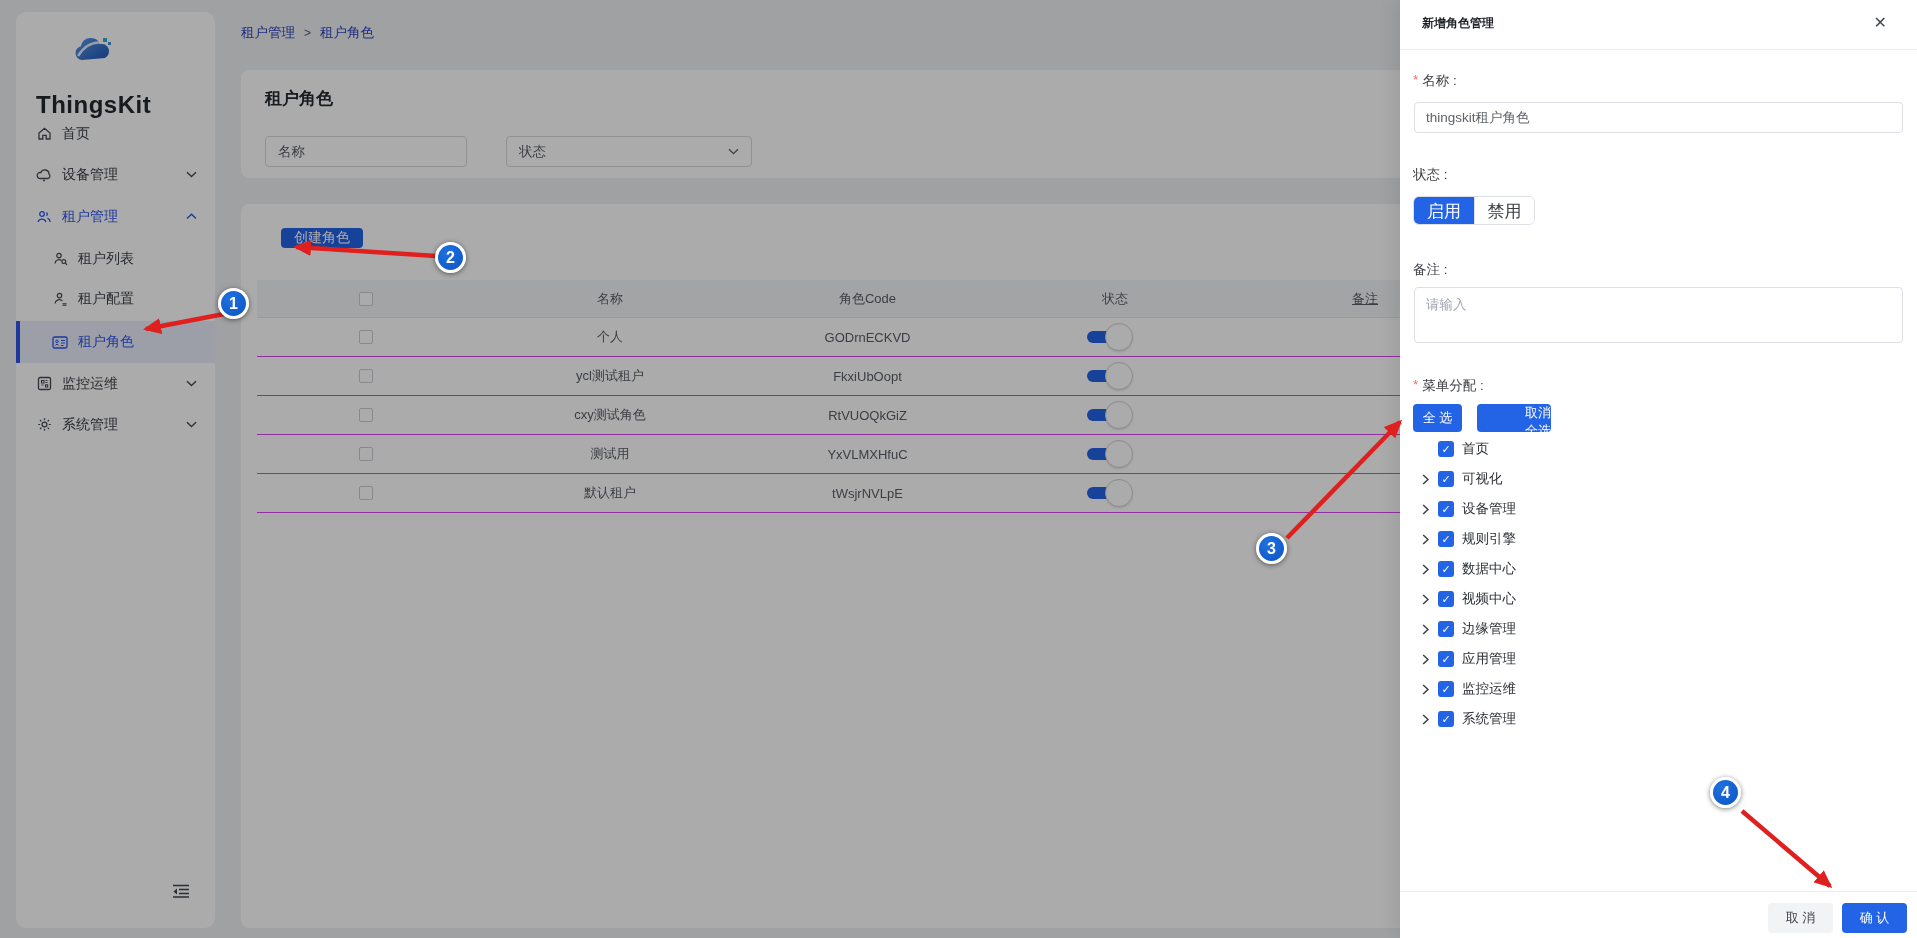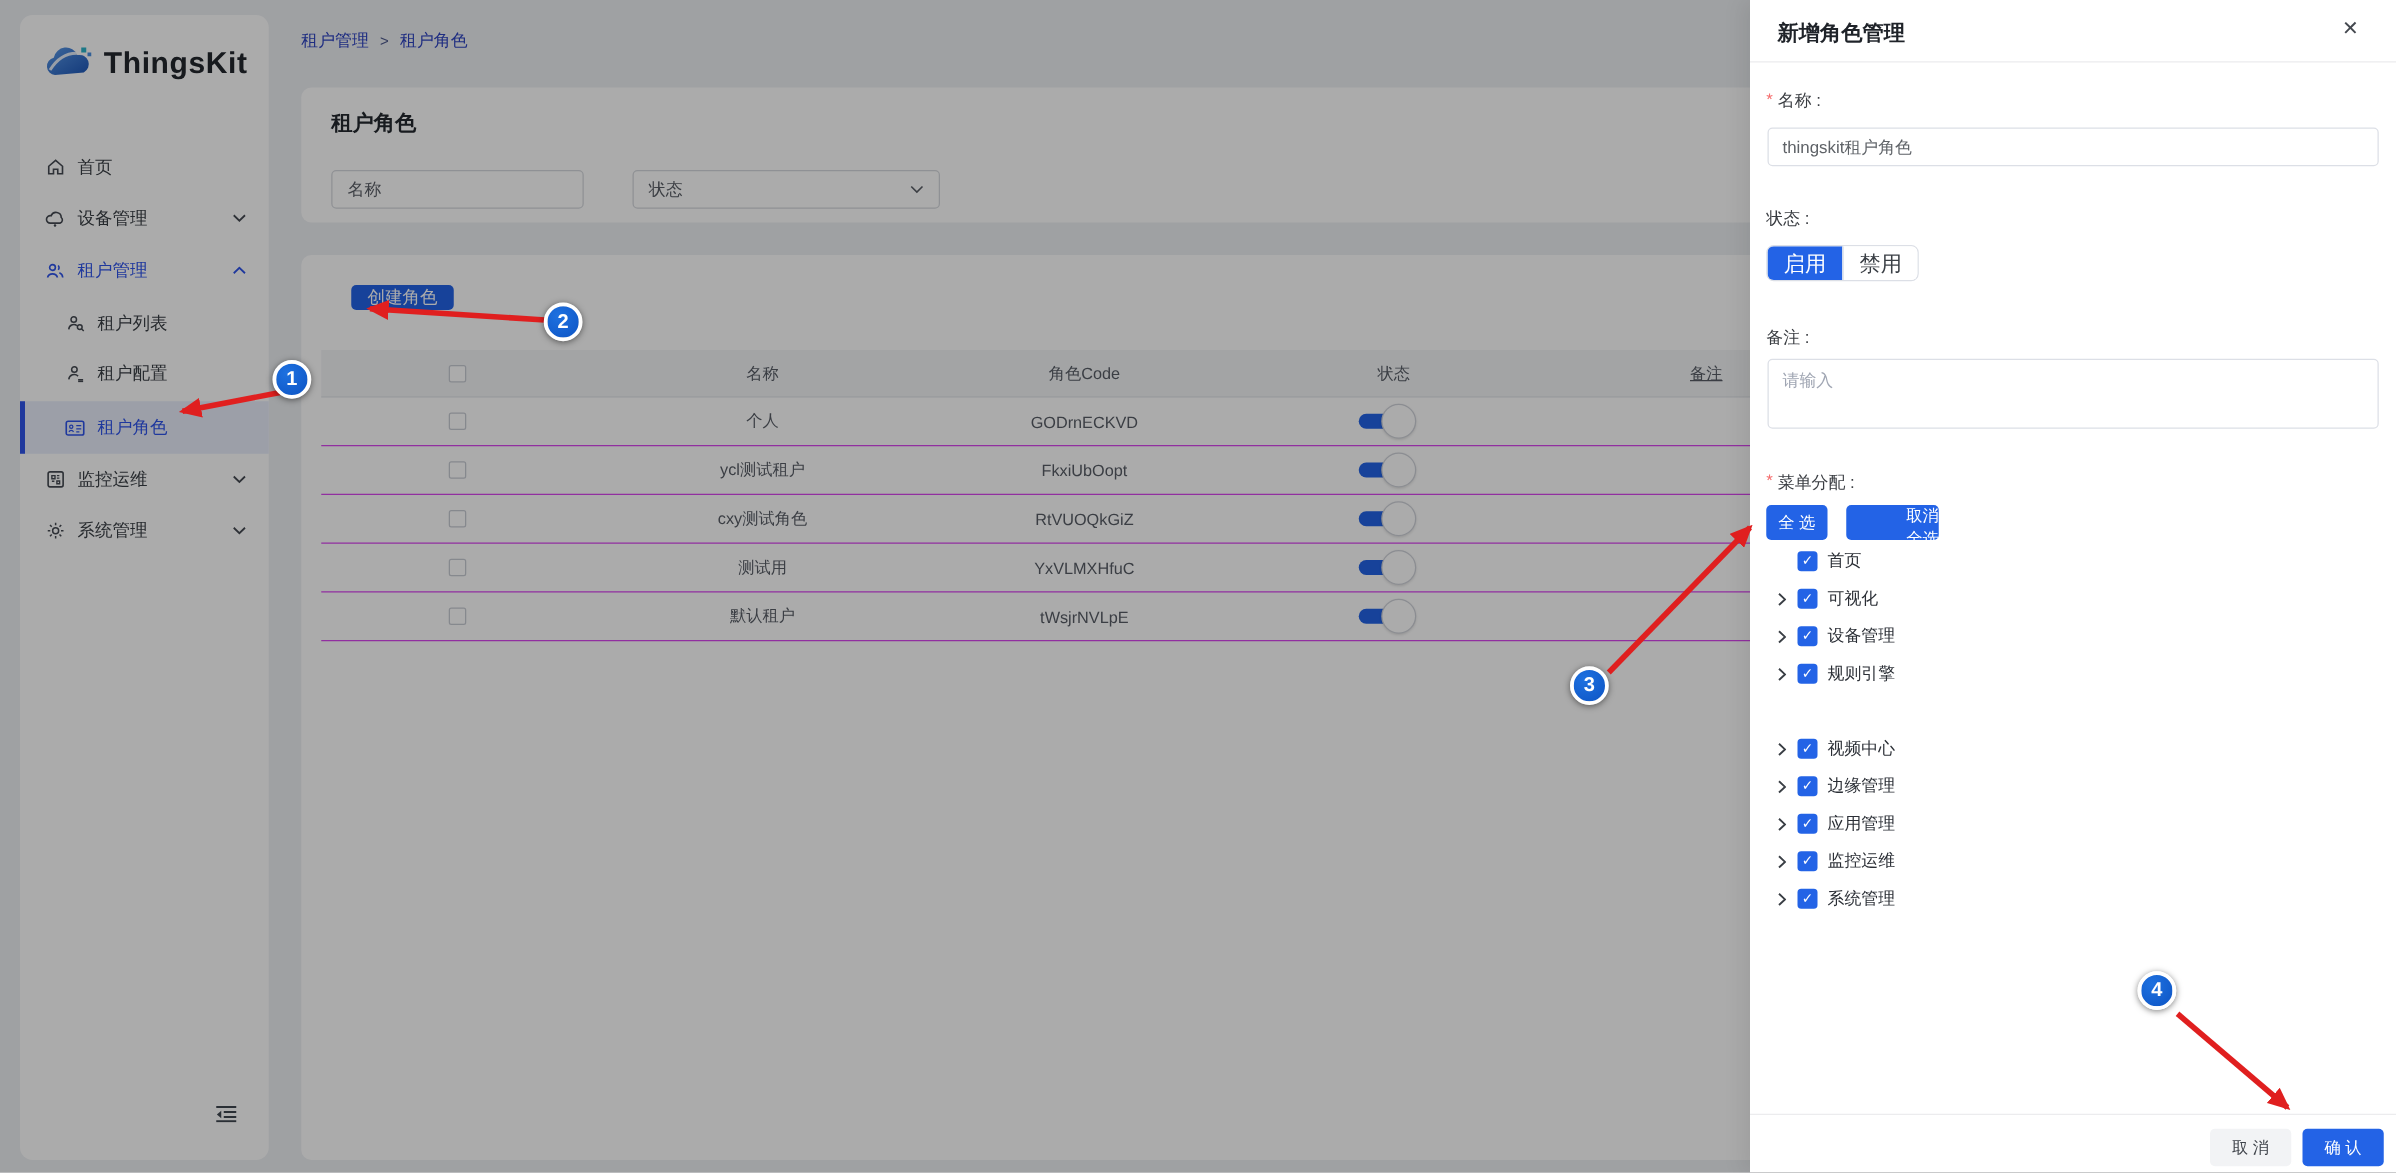--- a/index.html
+++ b/index.html
@@ -2,21 +2,21 @@
 <html><head>
 <meta charset="utf-8">
 <style>
   * { margin:0; padding:0; box-sizing:border-box; }
   html,body { width:1917px; height:938px; }
   body { font-family:"Liberation Sans", sans-serif; background:#eef0f4; position:relative; overflow:hidden; }
   #app { position:absolute; inset:0; }
 
   
   .sidebar { position:absolute; left:16px; top:12px; width:199px; height:916px; background:#fff; border-radius:10px; z-index:10; }
-  .logo { position:absolute; left:20px; top:24px; display:flex; align-items:center; gap:7px; }
+  .logo { position:absolute; left:20px; top:24px; display:flex; align-items:center; gap:25px;flex-direction:column; }
   .logo-text { font-size:24px; font-weight:bold; color:#23272e; letter-spacing:.5px; }
   .nav-item { position:absolute; left:0; width:199px; height:41px; display:flex; align-items:center; padding-left:20px; font-size:14px; color:#3a3f45; cursor:pointer; }
   .nav-item.sub { padding-left:36px; }
   .nav-item .ico { width:16px; height:16px; margin-right:10px; flex:0 0 16px; display:flex; align-items:center; justify-content:center; }
   .nav-item .chev { position:absolute; right:18px; }
   .nav-item.blue, .nav-item.blue .label { color:#2f54eb; }
   .nav-active-bg { position:absolute; left:0; top:309px; width:199px; height:42px; background:#e9eefb; }
   .nav-active-bar { position:absolute; left:0; top:309px; width:4px; height:42px; background:#2f54eb; }
   .collapse-btn { position:absolute; left:150px; top:864px; width:30px; height:30px; border-radius:6px; display:flex; align-items:center; justify-content:center; color:#3f4650; cursor:pointer; }
 
@@ -45,21 +45,21 @@
   .switch { position:relative; width:56px; height:28px; cursor:pointer; }
   .switch .track { position:absolute; left:0; top:8px; width:30px; height:12px; background:#2363e6; border-radius:6px; }
   .switch .knob { position:absolute; left:18px; top:0; width:28px; height:28px; border-radius:50%; background:#fff; border:1px solid #d0d3da; box-shadow:0 1px 2px rgba(0,0,0,.12); }
 
   
   .overlay { position:absolute; inset:0; background:rgba(0,0,0,.33); z-index:50; }
 
   
   .drawer { position:absolute; left:1400px; top:0; width:517px; height:938px; background:#fff; box-shadow:-6px 0 16px rgba(0,0,0,.08); z-index:60; }
   .drawer-header { position:absolute; left:0; top:0; width:100%; height:50px; border-bottom:1px solid #ececee; }
-  .drawer-title { position:absolute; left:22px; top:15px; font-size:17px; font-weight:bold; color:#1f2329; }
+  .drawer-title { position:absolute; left:22px; top:15px; font-size:12px; font-weight:bold; color:#1f2329; }
   .drawer-close { position:absolute; right:30px; top:13px; font-size:16px; color:#44484f; cursor:pointer; }
   .d-label { position:absolute; left:13px; font-size:13.5px; color:#3a3d42; display:flex; gap:4px; }
   .req { color:#f56c6c; }
   .d-input { position:absolute; left:14px; top:102px; width:489px; height:31px; border:1px solid #dcdfe6; border-radius:4px; font-size:13.5px; color:#5f6368; padding-left:11px; line-height:29px; background:#fff; }
   .seg-group { position:absolute; left:13px; top:196px; height:29px; display:flex; border-radius:6px; overflow:hidden; border:1px solid #dcdfe6; cursor:pointer; }
   .seg { width:60px; height:29px; display:flex; align-items:center; justify-content:center; font-size:17px; }
   .seg.on { background:#2363e6; color:#fff; }
   .seg.off { background:#fff; color:#3a3f45; border-left:1px solid #dcdfe6; }
   .d-textarea { position:absolute; left:14px; top:287px; width:489px; height:56px; border:1px solid #dcdfe6; border-radius:4px; font-size:13.5px; color:#a0a6b3; padding:8px 11px; background:#fff; }
   .menu-btn { position:absolute; top:404px; height:28px; font-size:13px; }
@@ -392,20 +392,29 @@
     </div>
     <div class="tree-row" style="top:524px">
       <span class="tree-arrow">
           <svg class="icon" width="7" height="11" viewBox="0 0 7 11">
             <path d="M1.2 1 L6 5.5 L1.2 10" fill="none" stroke="#3a3f45" stroke-width="1.5"></path>
           </svg>
         </span>
       <span class="tree-cb"></span>
       <span class="tree-label">规则引擎</span>
     </div>
+    <div class="tree-row" style="top:554px">
+      <span class="tree-arrow">
+          <svg class="icon" width="7" height="11" viewBox="0 0 7 11">
+            <path d="M1.2 1 L6 5.5 L1.2 10" fill="none" stroke="#3a3f45" stroke-width="1.5"></path>
+          </svg>
+        </span>
+      <span class="tree-cb"></span>
+      <span class="tree-label">数据中心</span>
+    </div>
     <div class="tree-row" style="top:584px">
       <span class="tree-arrow">
           <svg class="icon" width="7" height="11" viewBox="0 0 7 11">
             <path d="M1.2 1 L6 5.5 L1.2 10" fill="none" stroke="#3a3f45" stroke-width="1.5"></path>
           </svg>
         </span>
       <span class="tree-cb"></span>
       <span class="tree-label">视频中心</span>
     </div>
     <div class="tree-row" style="top:614px">

